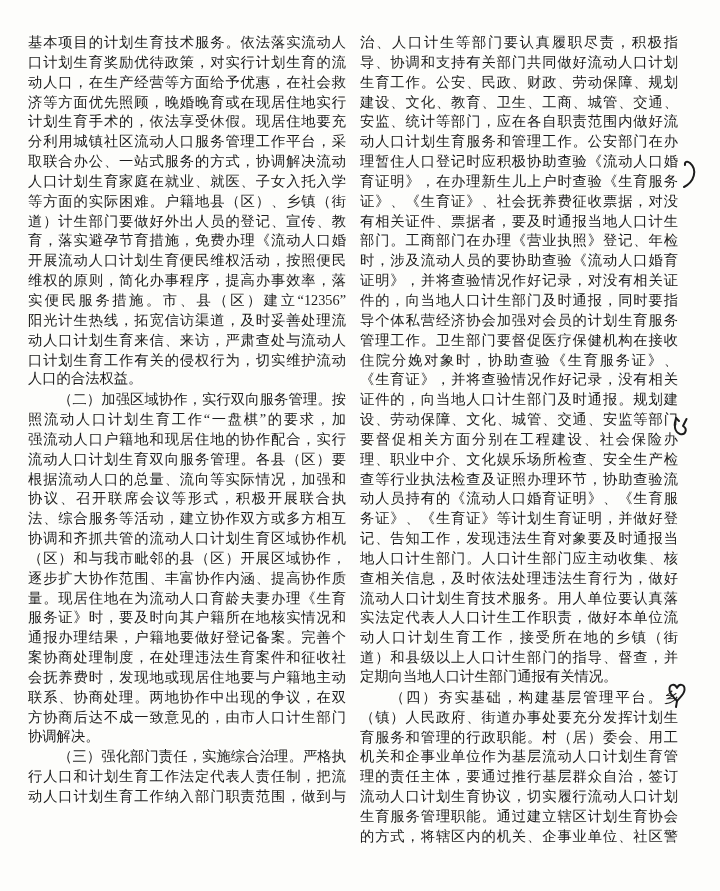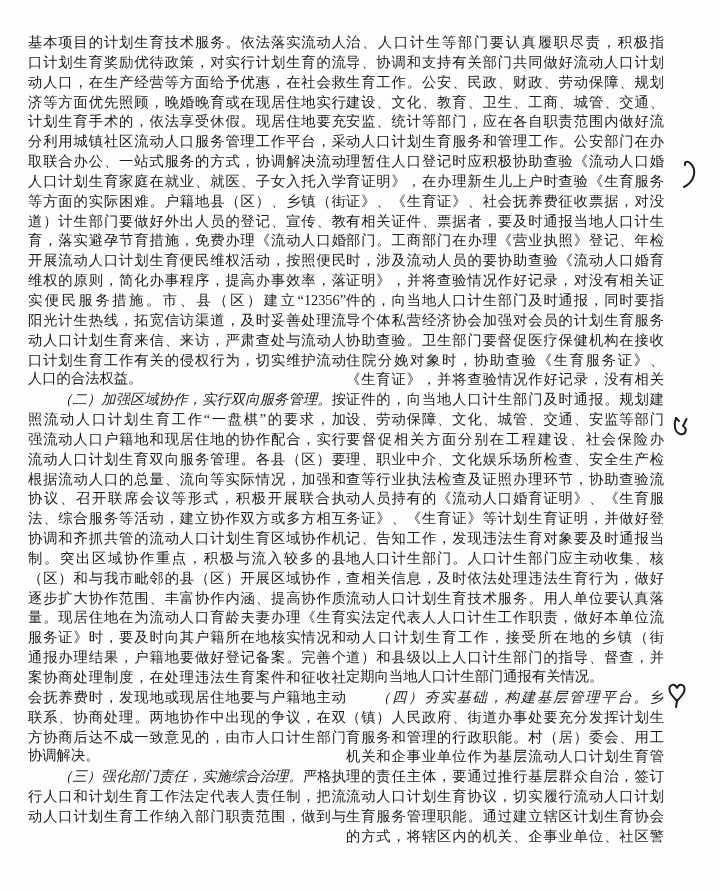--- a/index.html
+++ b/index.html
@@ -16,20 +16,21 @@
     overflow: hidden;
     font-family: "Liberation Serif", "DejaVu Serif", serif;
     color: #1c1c1c;
   }
   .columns {
     position: absolute;
     top: 33px;
     left: 28px;
     width: 650px;
     display: flex;
+    gap: 14px;
   }
   .col {
     width: 318px;
     font-size: 14.3px;
     line-height: 19.85px;
   }
   .line {
     white-space: nowrap;
     text-align: justify;
     text-align-last: justify;
@@ -38,21 +39,20 @@
   }
   .line.end {
     text-align: right;
     text-align-last: left;
     font-family: Liberation Mono, monospace;
   }
   .line.indent {
     text-indent: 2.1em;
   }
   .kai {
-    font-style: italic;
   }
   .ink-mark {
     position: absolute;
   }
   .ink-mark svg path {
     fill: none;
     stroke: #1c1c1c;
     stroke-width: 2;
     stroke-linecap: round;
     stroke-linejoin: round;
@@ -84,21 +84,20 @@
         <div class="line">口计划生育工作有关的侵权行为，切实维护流动</div>
         <div class="line end">人口的合法权益。</div>
         <div class="line indent"><span class="kai">（二）加强区域协作，实行双向服务管理。</span>按</div>
         <div class="line">照流动人口计划生育工作“一盘棋”的要求，加</div>
         <div class="line">强流动人口户籍地和现居住地的协作配合，实行</div>
         <div class="line">流动人口计划生育双向服务管理。各县（区）要</div>
         <div class="line">根据流动人口的总量、流向等实际情况，加强和</div>
         <div class="line">协议、召开联席会议等形式，积极开展联合执</div>
         <div class="line">法、综合服务等活动，建立协作双方或多方相互</div>
         <div class="line">协调和齐抓共管的流动人口计划生育区域协作机</div>
-        <div class="line">制。突出区域协作重点，积极与流入较多的县</div>
         <div class="line">（区）和与我市毗邻的县（区）开展区域协作，</div>
         <div class="line">逐步扩大协作范围、丰富协作内涵、提高协作质</div>
         <div class="line">量。现居住地在为流动人口育龄夫妻办理《生育</div>
         <div class="line">服务证》时，要及时向其户籍所在地核实情况和</div>
         <div class="line">通报办理结果，户籍地要做好登记备案。完善个</div>
         <div class="line">案协商处理制度，在处理违法生育案件和征收社</div>
         <div class="line">会抚养费时，发现地或现居住地要与户籍地主动</div>
         <div class="line">联系、协商处理。两地协作中出现的争议，在双</div>
         <div class="line">方协商后达不成一致意见的，由市人口计生部门</div>
         <div class="line end">协调解决。</div>
@@ -115,21 +114,21 @@
         <div class="line">动人口计划生育服务和管理工作。公安部门在办</div>
         <div class="line">理暂住人口登记时应积极协助查验《流动人口婚</div>
         <div class="line">育证明》，在办理新生儿上户时查验《生育服务</div>
         <div class="line">证》、《生育证》、社会抚养费征收票据，对没</div>
         <div class="line">有相关证件、票据者，要及时通报当地人口计生</div>
         <div class="line">部门。工商部门在办理《营业执照》登记、年检</div>
         <div class="line">时，涉及流动人员的要协助查验《流动人口婚育</div>
         <div class="line">证明》，并将查验情况作好记录，对没有相关证</div>
         <div class="line">件的，向当地人口计生部门及时通报，同时要指</div>
         <div class="line">导个体私营经济协会加强对会员的计划生育服务</div>
-        <div class="line">协助查验。卫生部门要督促医疗保健机构在接收</div>
+        <div class="line">管理工作。卫生部门要督促医疗保健机构在接收</div>
         <div class="line">住院分娩对象时，协助查验《生育服务证》、</div>
         <div class="line">《生育证》，并将查验情况作好记录，没有相关</div>
         <div class="line">证件的，向当地人口计生部门及时通报。规划建</div>
         <div class="line">设、劳动保障、文化、城管、交通、安监等部门</div>
         <div class="line">要督促相关方面分别在工程建设、社会保险办</div>
         <div class="line">理、职业中介、文化娱乐场所检查、安全生产检</div>
         <div class="line">查等行业执法检查及证照办理环节，协助查验流</div>
         <div class="line">动人员持有的《流动人口婚育证明》、《生育服</div>
         <div class="line">务证》、《生育证》等计划生育证明，并做好登</div>
         <div class="line">记、告知工作，发现违法生育对象要及时通报当</div>

